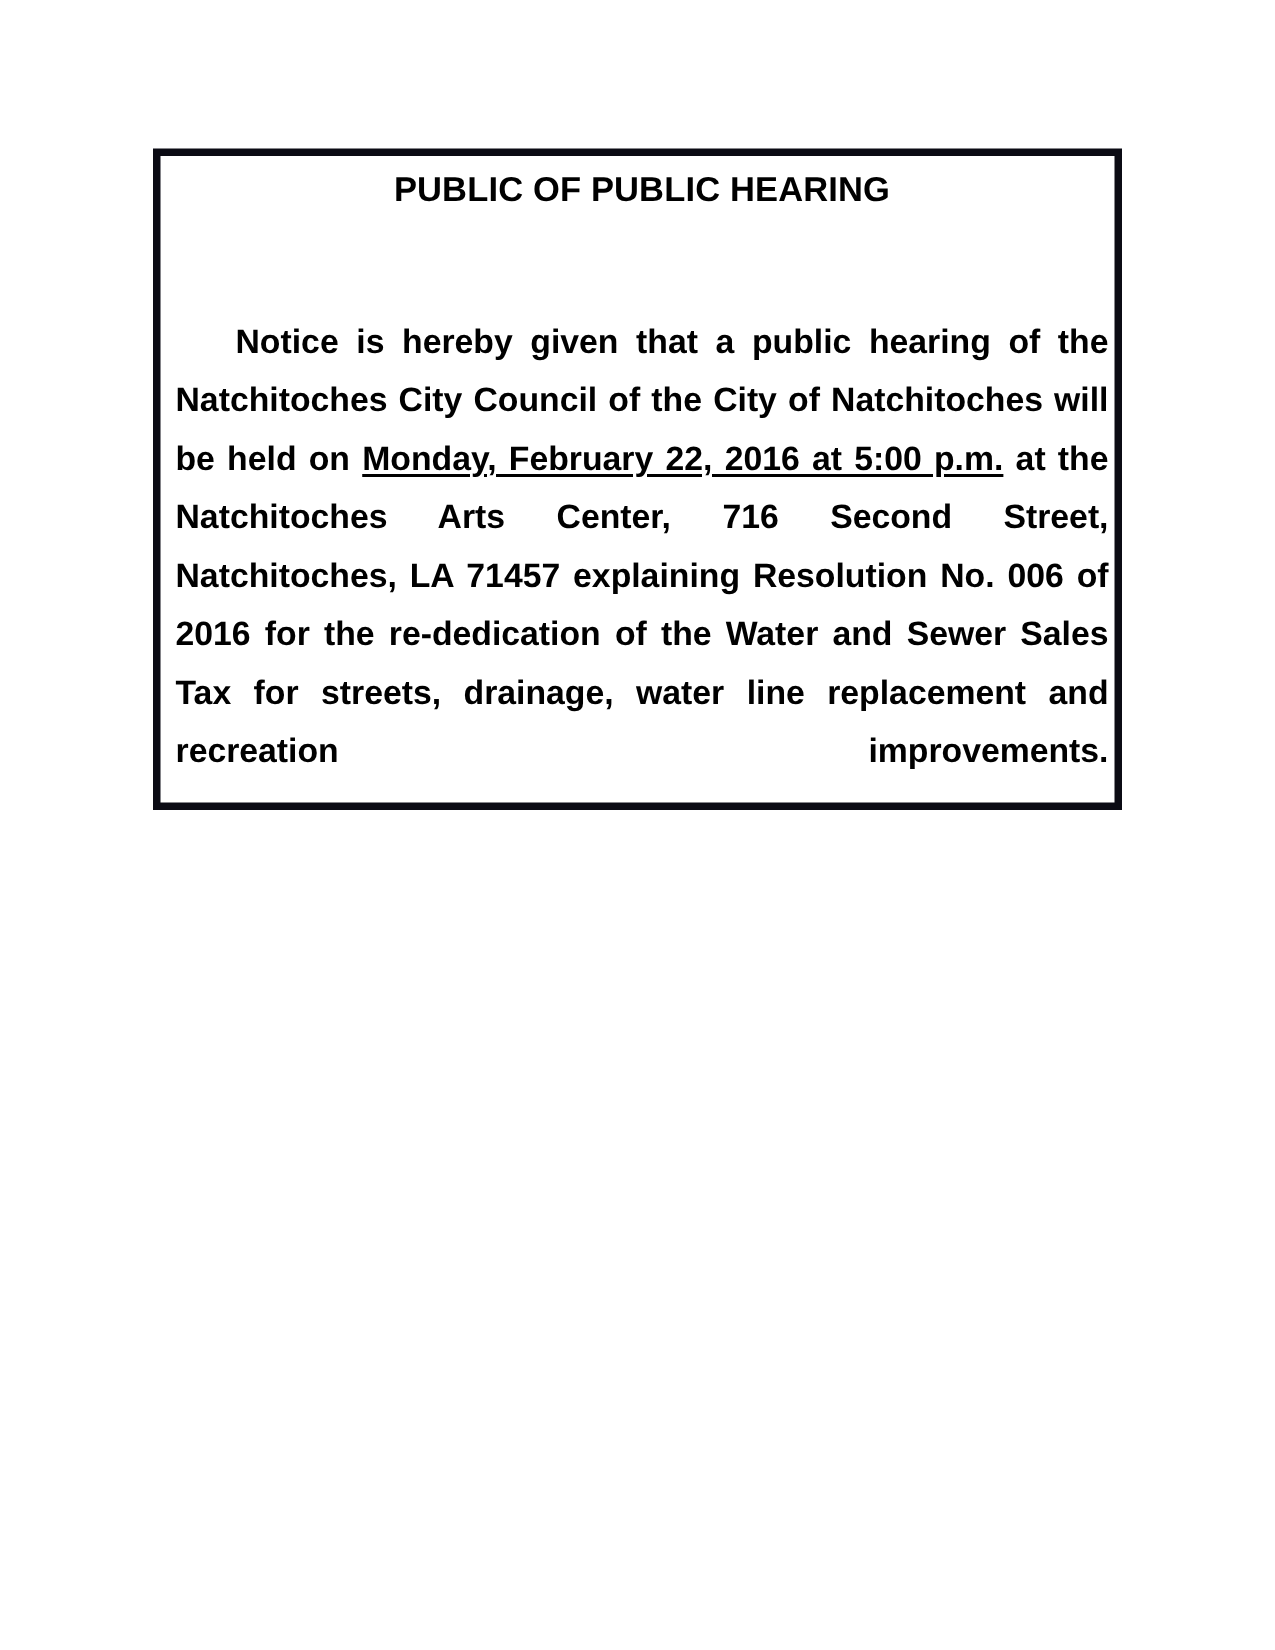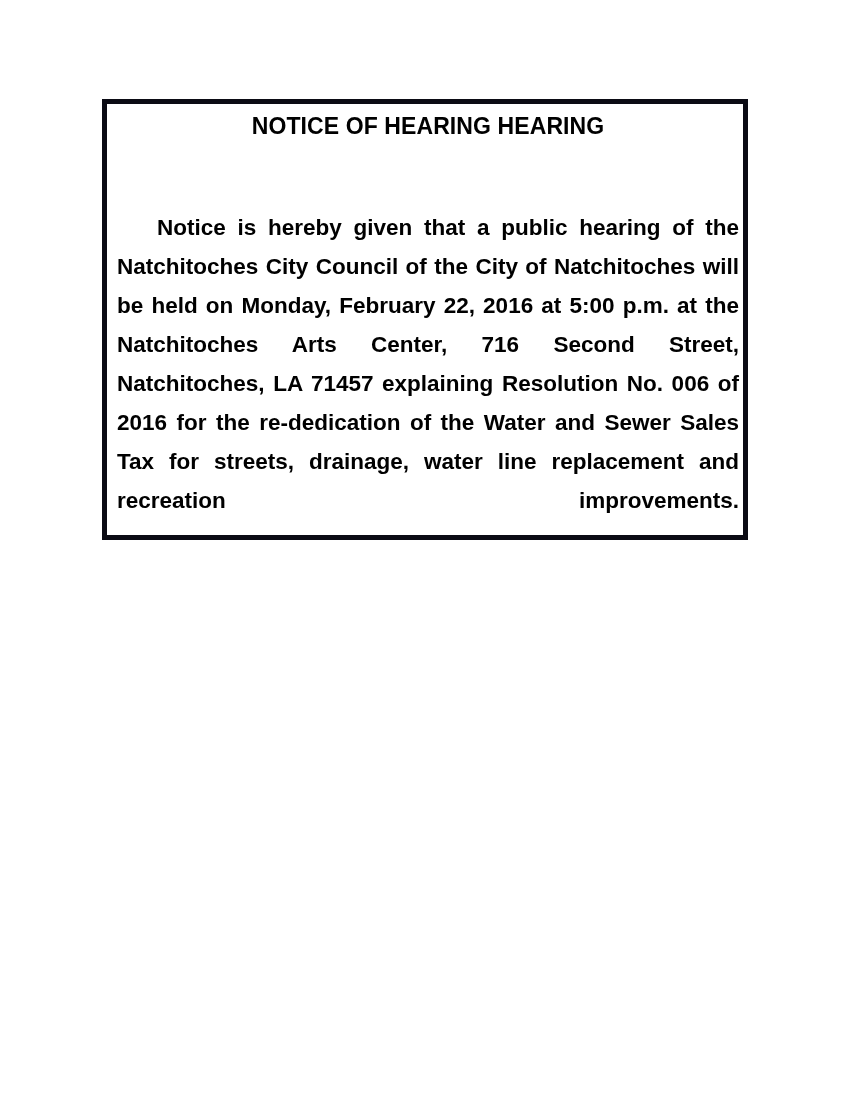--- a/index.html
+++ b/index.html
@@ -68,40 +68,41 @@
     line-height: 39px;
     color: #000000;
     text-align: justify;
     text-justify: inter-word;
     text-indent: 40px;
     hyphens: none;
     word-spacing: 0px;
   }
 
   #notice-body .u {
+    text-decoration: underline;
     text-decoration-thickness: 2px;
     text-underline-offset: 3px;
   }
 
   
   #notice-body::after {
     content: "";
     display: inline-block;
     width: 100%;
   }
 </style>
 </head>
 <body>
 
 <div id="page">
 
   <div id="notice-box">
     <div id="notice-inner">
 
-      <div id="notice-title">NOTICE OF HEARING HEARING</div>
+      <div id="notice-title">PUBLIC OF PUBLIC HEARING</div>
 
       <div class="blank-line">&nbsp;</div>
 
       <p id="notice-body"><span>Notice is hereby given that a public hearing of the Natchitoches City Council of the City of Natchitoches will be held on </span><span class="u">Monday, February 22, 2016 at 5:00 p.m.</span><span> at the Natchitoches Arts Center, 716 Second Street, Natchitoches, LA 71457 explaining Resolution No. 006 of 2016 for the re-dedication of the Water and Sewer Sales Tax for streets, drainage, water line replacement and recreation improvements.</span></p>
 
     </div>
   </div>
 
 </div>
 

